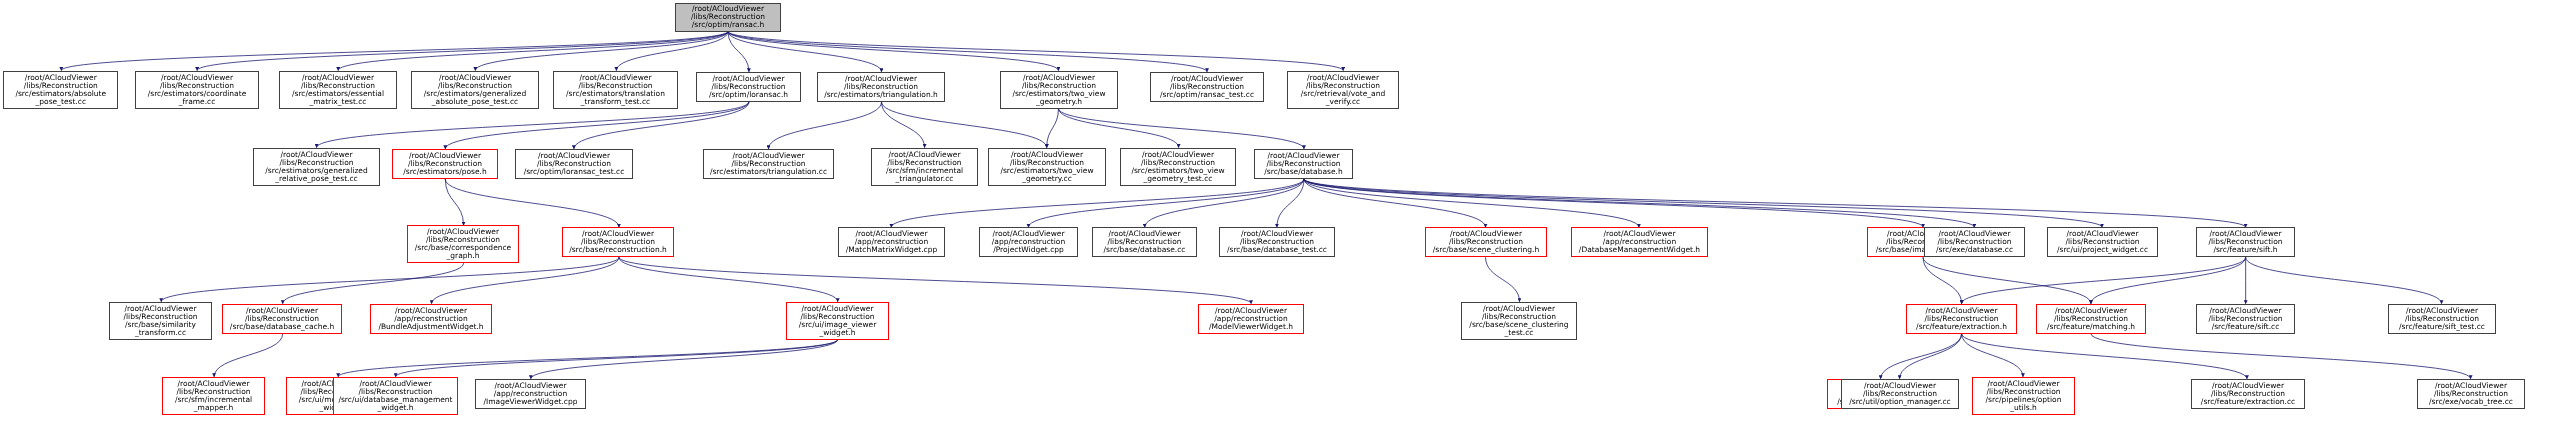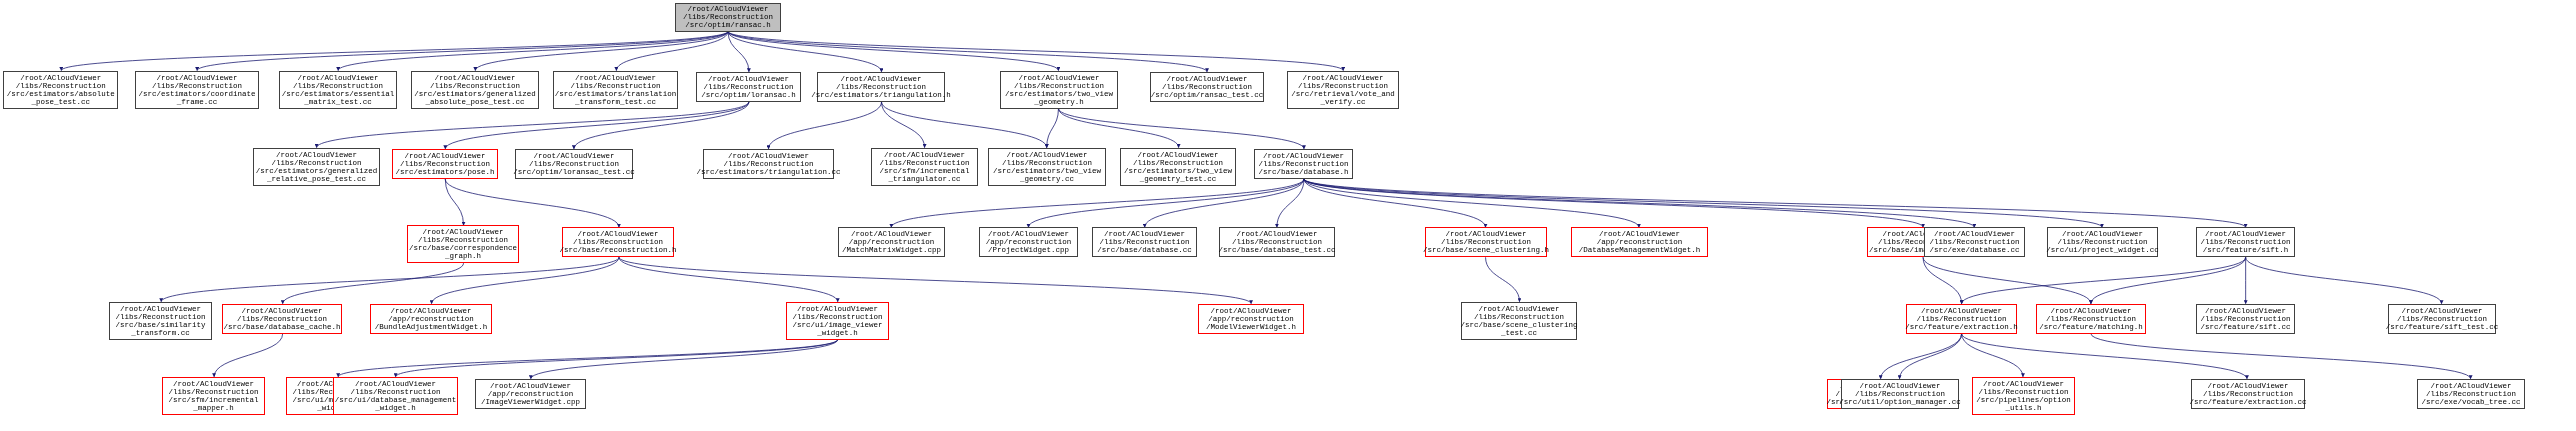--- a/index.html
+++ b/index.html
@@ -21,21 +21,20 @@
     font-size:7.5px;
     line-height:8.2px;
     text-align:center;
     display:flex;
     flex-direction:column;
     justify-content:center;
     align-items:center;
     padding:2px 2px;
     white-space:pre-line;
     z-index:5;
-    font-family:Liberation Mono, monospace;
   }
   .node.red{border:0.7px solid #ff0000;}
   .node.root{
     background:#bfbfbf;
     border:0.7px solid #404040;
   }
 </style>
 </head>
 <body>
 

